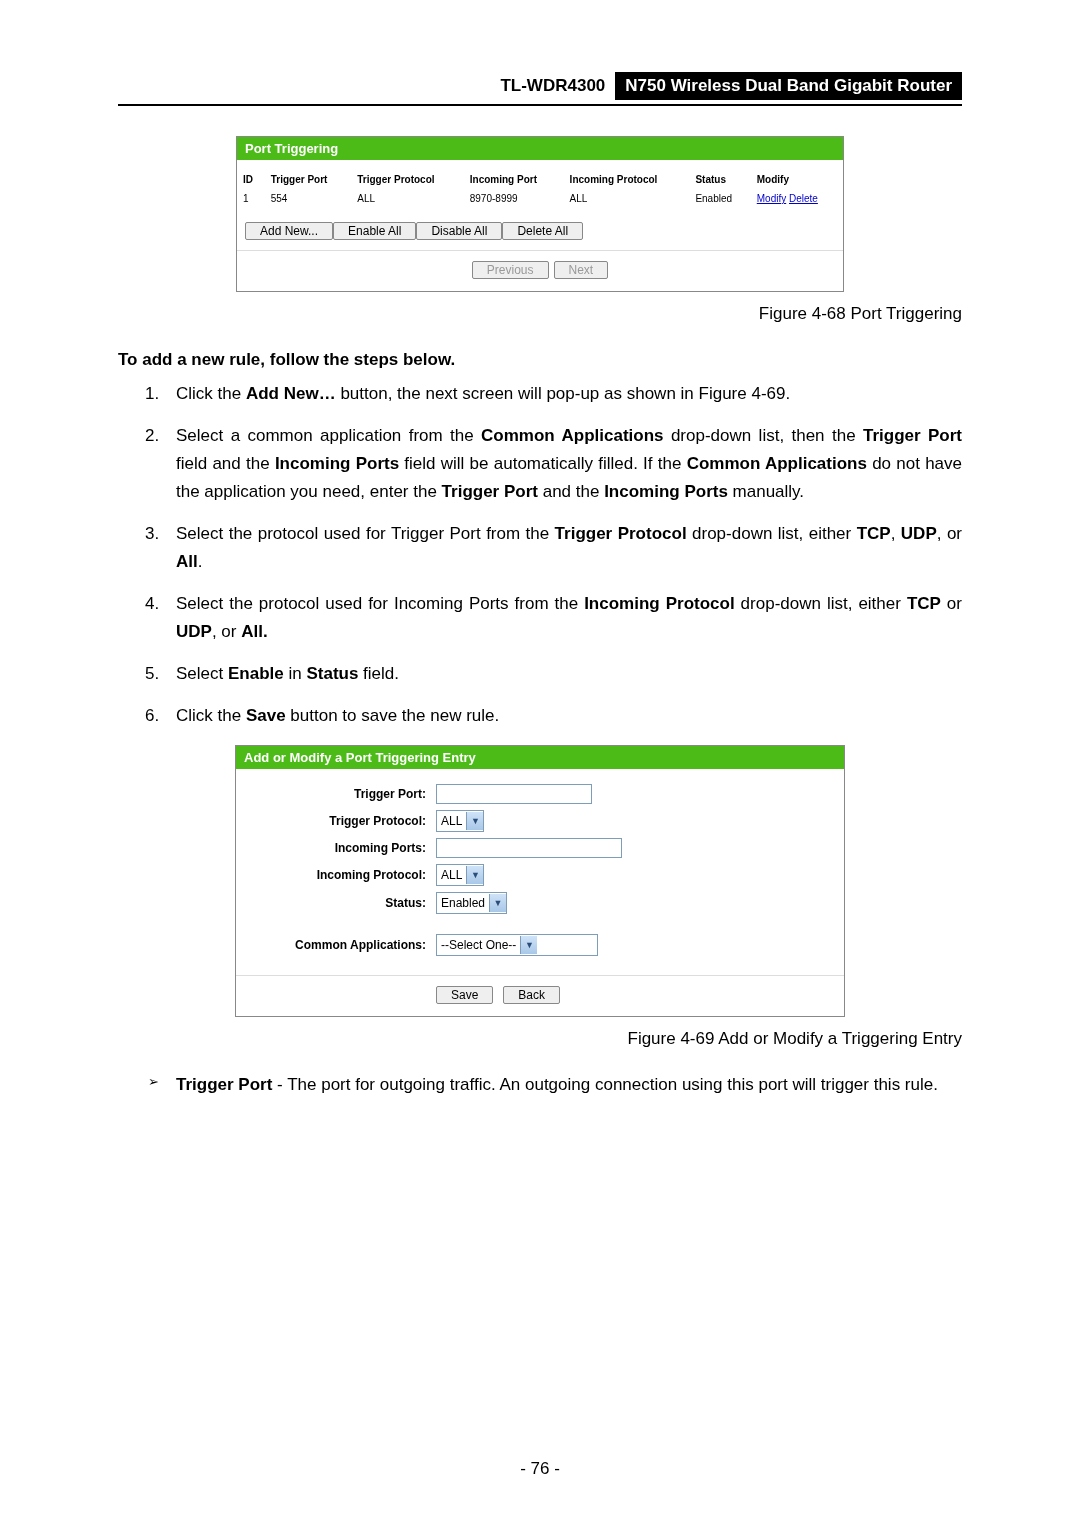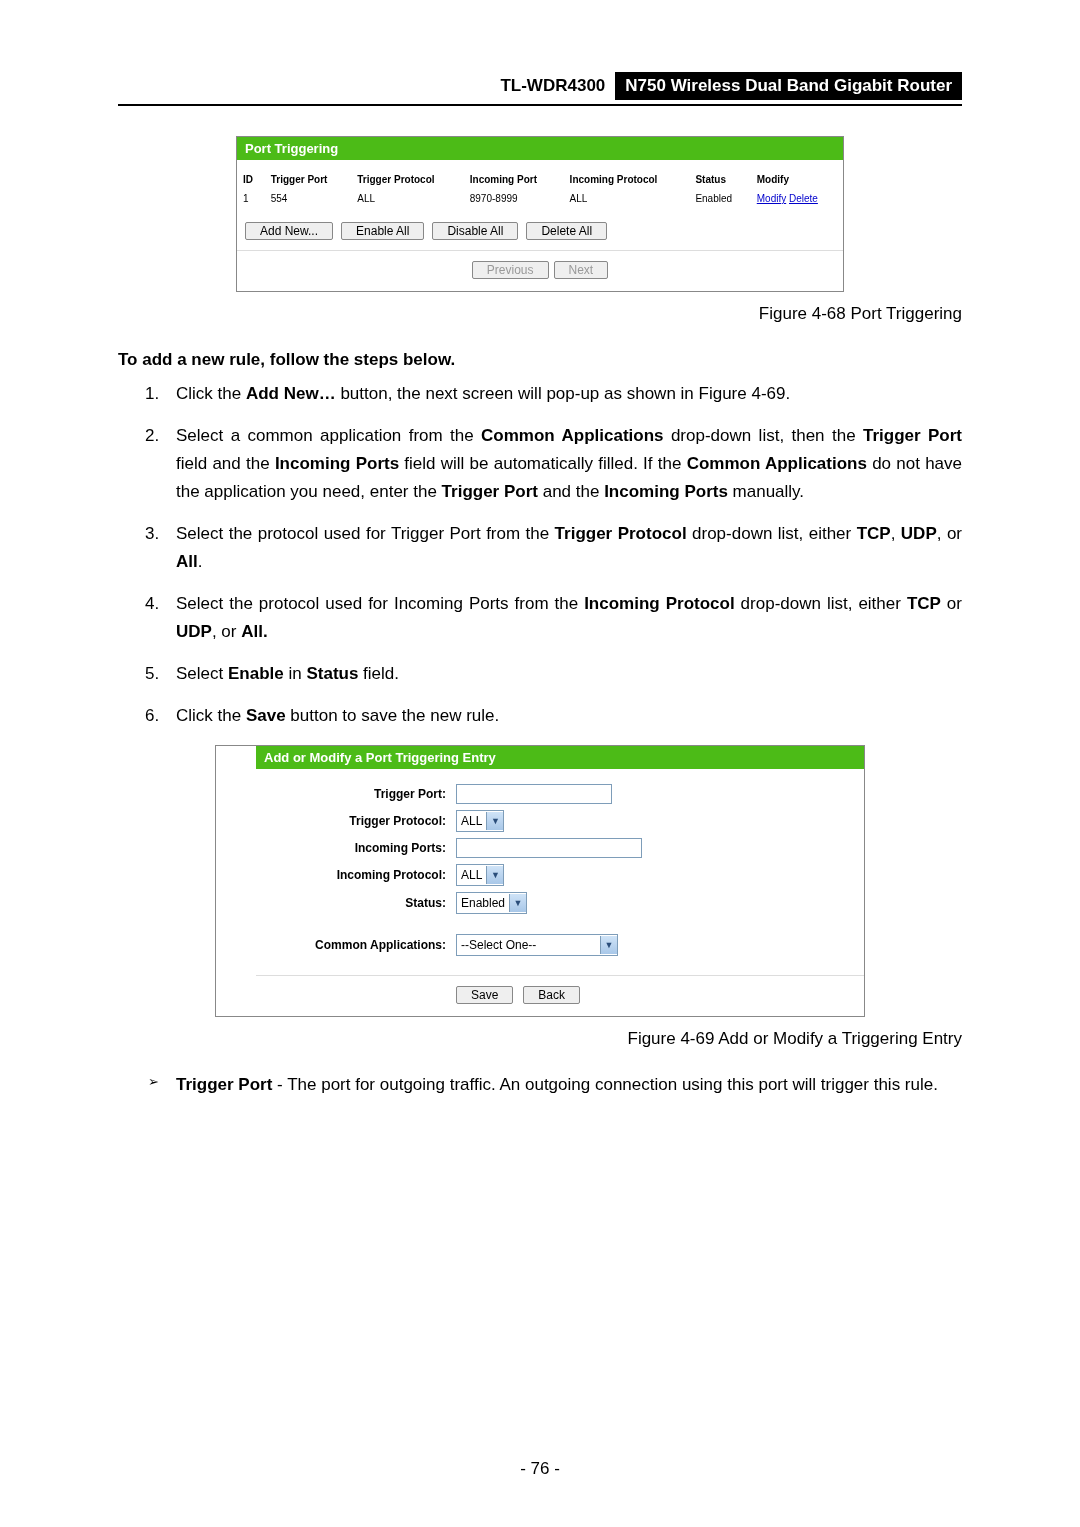--- a/index.html
+++ b/index.html
@@ -59,21 +59,21 @@
     border-collapse: collapse;
     font-size: 10px;
   }
   .tbl th, .tbl td {
     text-align: left;
     padding: 4px 6px;
     vertical-align: middle;
   }
   .tbl th { font-weight: bold; }
   .tbl td .link { color: #0000cc; text-decoration: underline; }
-  .btnrow { padding: 14px 8px 10px 8px; display:flex; gap:8px; }
+  .btnrow { padding: 14px 8px 10px 8px; display:flex; gap:0; }
   .btnrow2 { padding: 10px 0 12px 0; display:flex; gap:5px; justify-content:center; border-top:1px solid #ddd; }
   .winbtn {
     font-family: Tahoma, Arial, sans-serif;
     font-size: 12px;
     padding: 1px 14px;
     background: #efefef;
     border: 1px solid #888;
     border-radius: 2px;
     color:#000;
   }
@@ -95,21 +95,20 @@
   ol.steps > li {
     padding-left: 12px;
     margin-bottom: 14px;
     text-align: justify;
   }
   .panel2 {
     margin: 14px auto 0 auto;
     width: 608px;
     border:1px solid #888;
     background:#fff;
-    padding-left:40px;
   }
   .formrow { display:flex; align-items:center; padding:3px 0; font-size:12px;}
   .formrow .lbl { width: 190px; text-align:right; font-weight:bold; padding-right:10px;}
   .formrow .ctl { }
   .txtinput { width:150px; height:18px; border:1px solid #7e9db9; font-size:12px; padding:0 2px; }
   .selwrap { display:inline-flex; align-items:center; border:1px solid #7e9db9; height:20px; background:#fff;}
   .selwrap .selval { padding:0 4px; font-size:12px; }
   .selwrap .selarr {
     width:16px; height:18px;
     background: linear-gradient(#cfe3f7,#a8c7e8);
@@ -235,21 +234,21 @@
         <div class="selwrap">
           <span class="selval">Enabled</span>
           <span class="selarr">▼</span>
         </div>
       </div>
     </div>
     <div style="height:14px;"></div>
     <div class="formrow">
       <div class="lbl">Common Applications:</div>
       <div class="ctl">
-        <div class="selwrap" style="width:160px; justify-content:space-between;gap:44px;">
+        <div class="selwrap" style="width:160px; justify-content:flex-start;">
           <span class="selval">--Select One--</span>
           <span class="selarr">▼</span>
         </div>
       </div>
     </div>
     <div style="height:16px;"></div>
     <div class="form-actions">
       <button class="winbtn">Save</button>
       <button class="winbtn">Back</button>
     </div>

